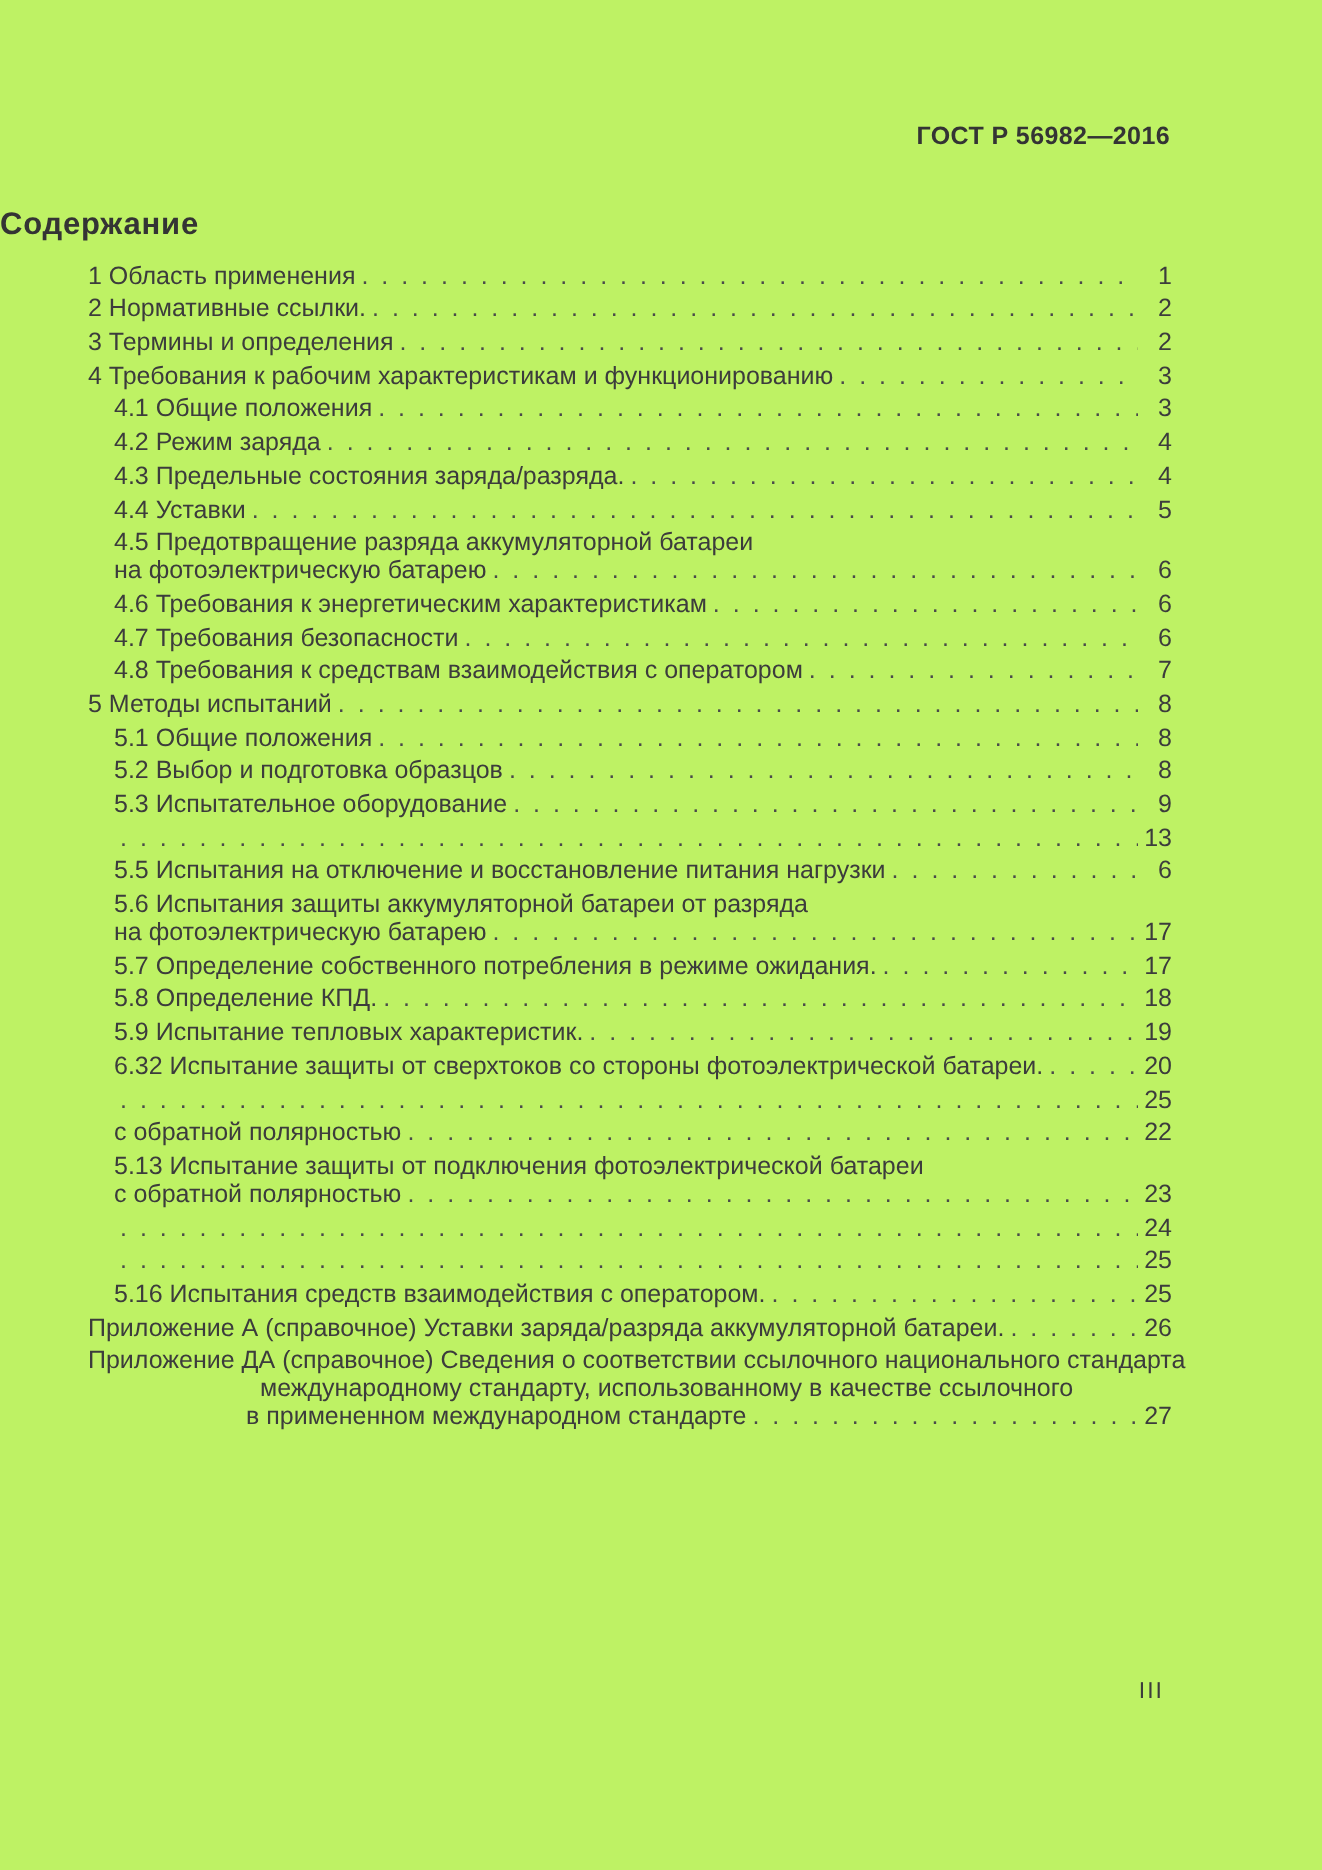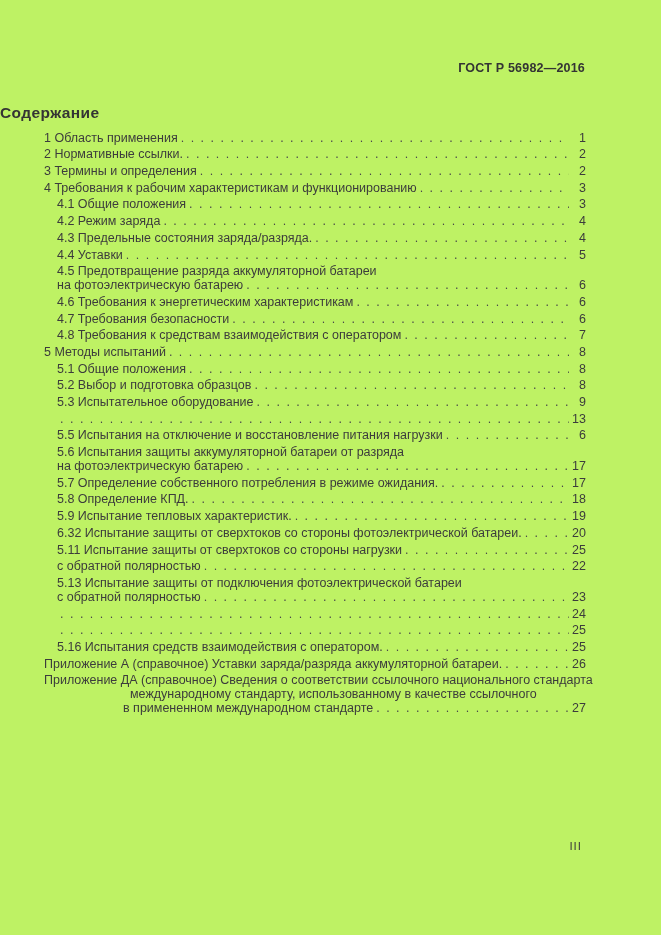--- a/index.html
+++ b/index.html
@@ -252,21 +252,20 @@
       </div>
       <div class="entry lvl1">
         <div class="line">
           <span class="label">6.32 Испытание защиты от сверхтоков со стороны фотоэлектрической батареи.</span>
           <span class="dots">. . . . . . . . . . . . . . . . . . . . . . . . . . . . . . . . . . . . . . . . . . . . . . . . . . . . . . . . . . . . . . . . . . . . . . . . . . . . . . . . . . . . . . . . . . . . . . . . . . . . . . . . . . . . . . . . . . . . . . . . . . . . . . . . . . . . . . . . . . . . . . . . . . . . . . . . . . . . . . . . </span>
           <span class="pg">20</span>
         </div>
       </div>
       <div class="entry lvl1">
         <div class="line">
-          <span class="label">5.11 Испытание защиты от сверхтоков со стороны нагрузки</span>
           <span class="dots">. . . . . . . . . . . . . . . . . . . . . . . . . . . . . . . . . . . . . . . . . . . . . . . . . . . . . . . . . . . . . . . . . . . . . . . . . . . . . . . . . . . . . . . . . . . . . . . . . . . . . . . . . . . . . . . . . . . . . . . . . . . . . . . . . . . . . . . . . . . . . . . . . . . . . . . . . . . . . . . . </span>
           <span class="pg">25</span>
         </div>
       </div>
       <div class="entry lvl1">
         <div class="line">
           <span class="label">с обратной полярностью</span>
           <span class="dots">. . . . . . . . . . . . . . . . . . . . . . . . . . . . . . . . . . . . . . . . . . . . . . . . . . . . . . . . . . . . . . . . . . . . . . . . . . . . . . . . . . . . . . . . . . . . . . . . . . . . . . . . . . . . . . . . . . . . . . . . . . . . . . . . . . . . . . . . . . . . . . . . . . . . . . . . . . . . . . . . </span>
           <span class="pg">22</span>
         </div>

